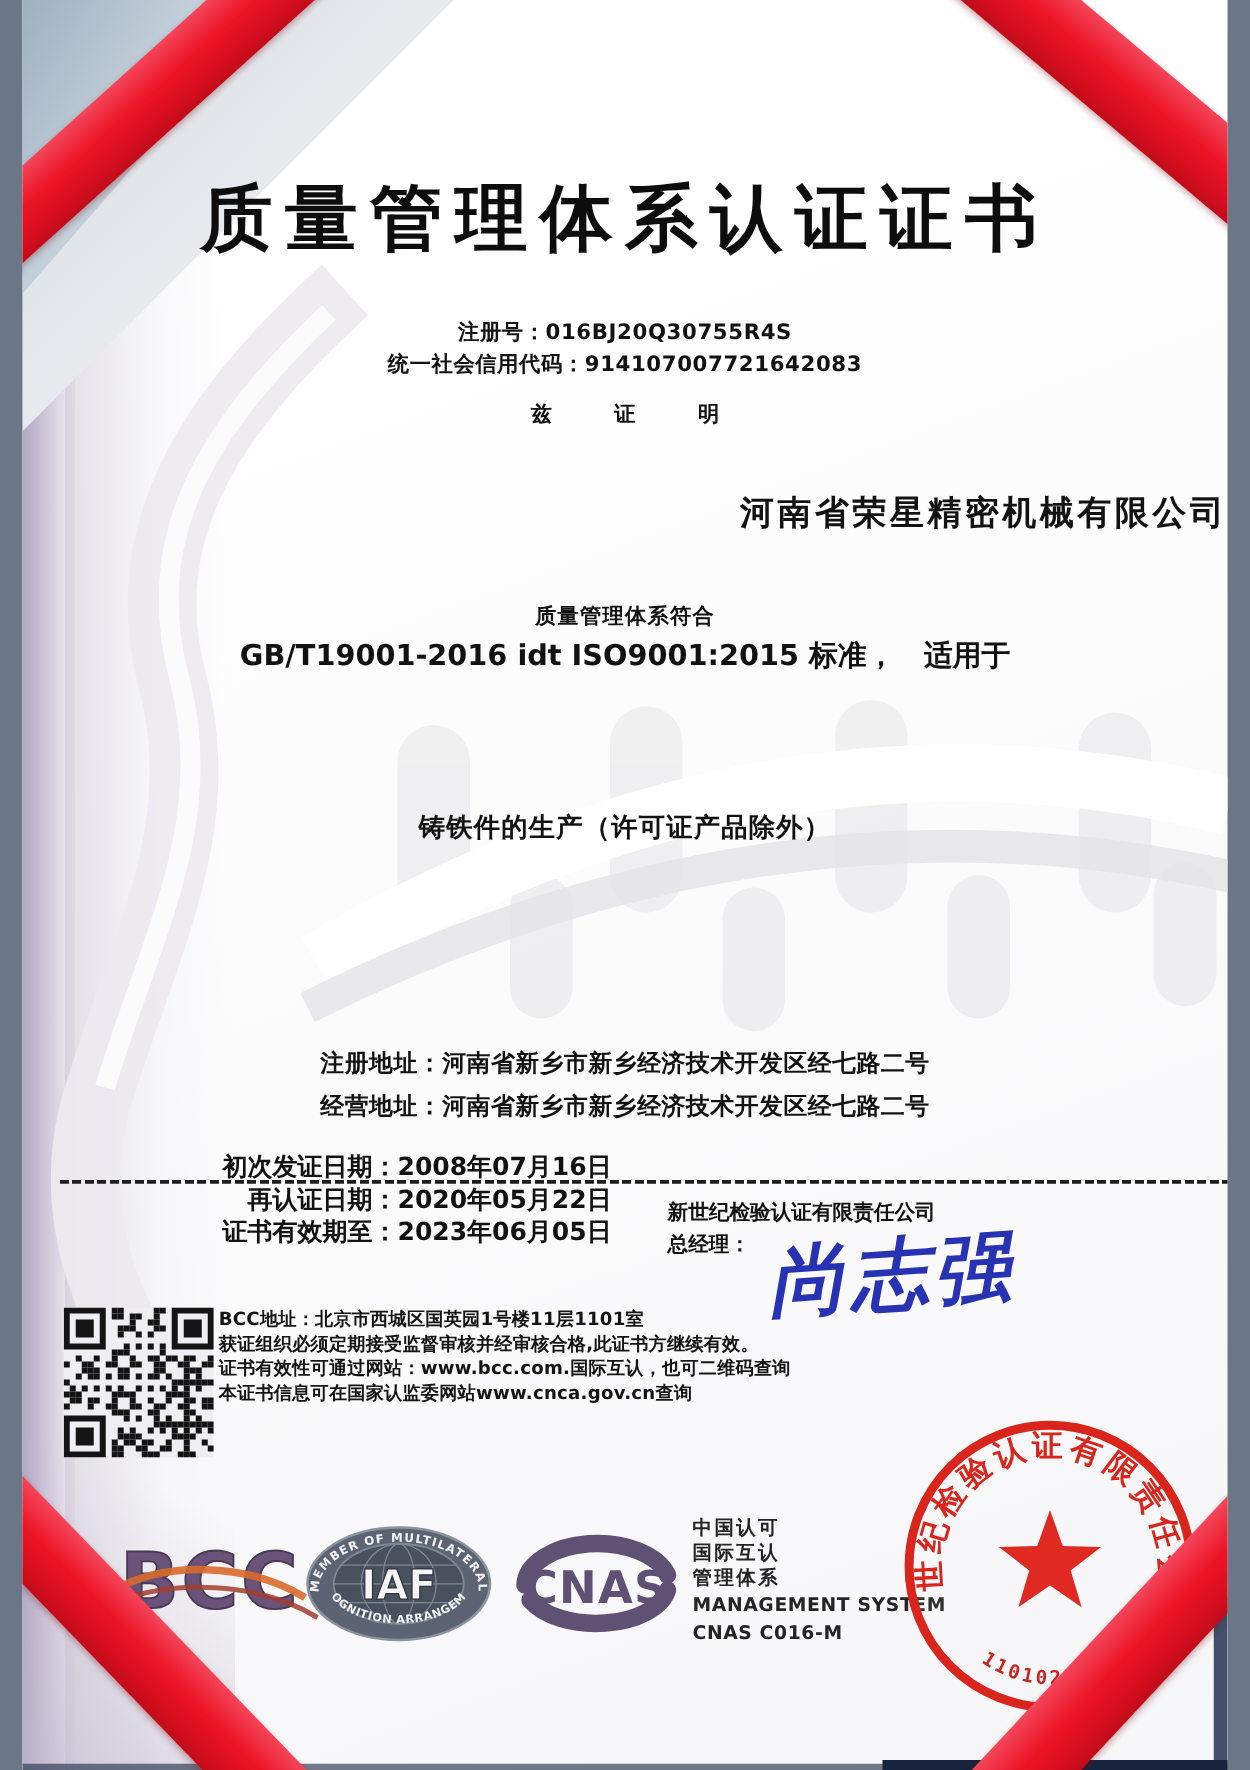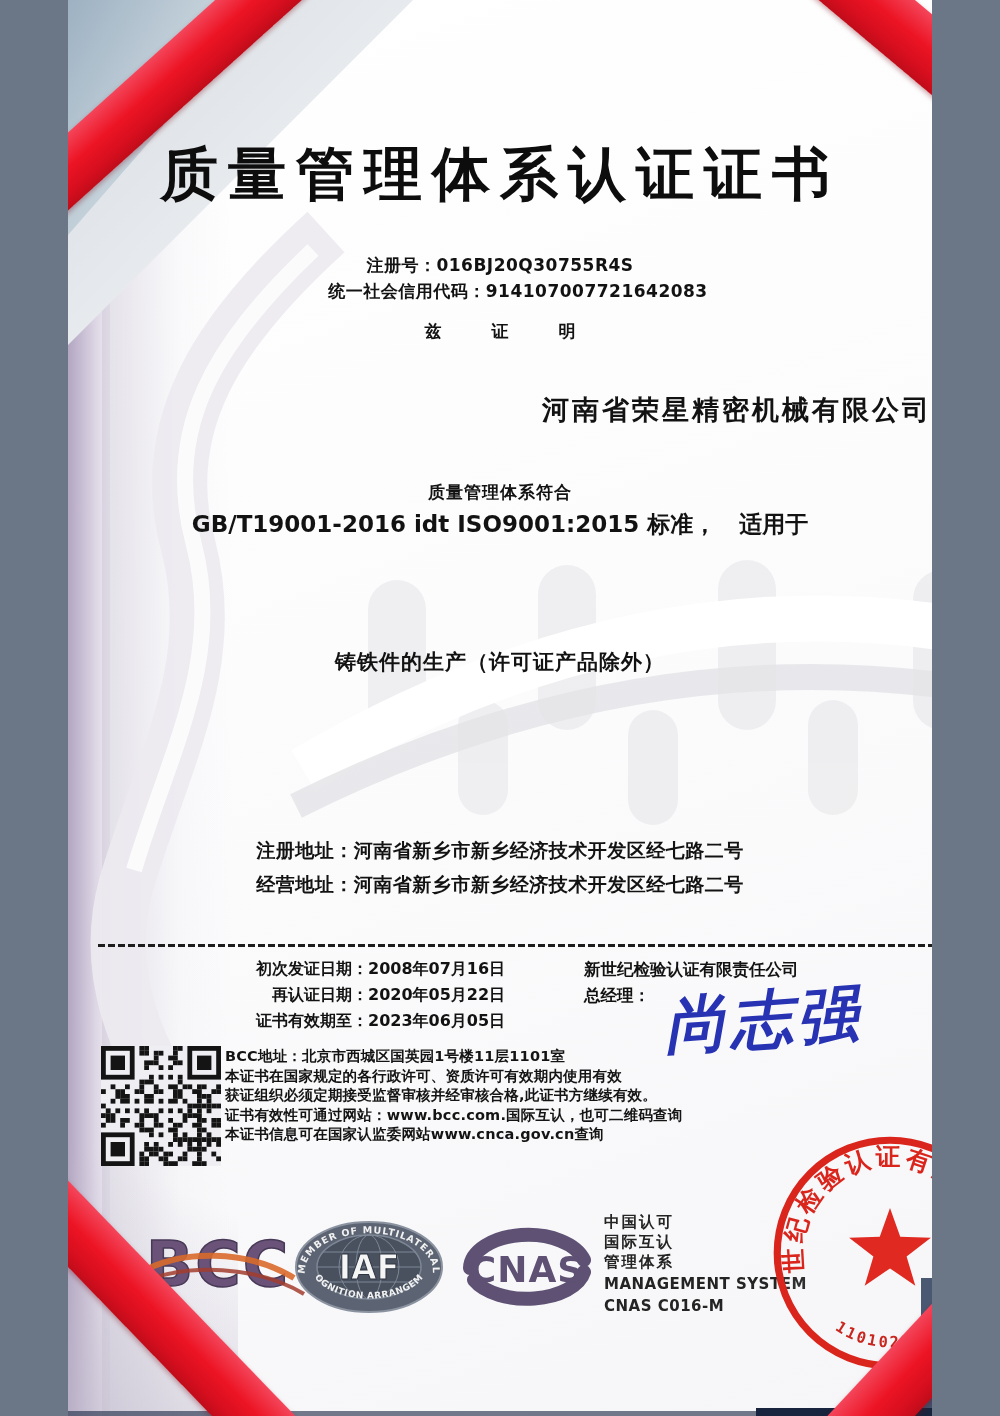--- a/index.html
+++ b/index.html
@@ -1,19 +1,19 @@
 <!DOCTYPE html>
 <html><head>
 <meta charset="utf-8">
 <style>
   * { margin:0; padding:0; box-sizing:border-box; }
   html,body { background:#6b7687; }
   body { font-family:"DejaVu Sans","Liberation Sans",sans-serif; }
   #stage {
-    position:relative; width:864px; height:1416px; margin:0 auto;
+    position:relative; width:964px; height:1416px; margin:0 auto;
     background:linear-gradient(160deg,#ffffff 0%,#fcfcfd 45%,#f6f6f8 100%);
     overflow:hidden;
   }
   
   .band-left { position:absolute; left:0; top:0; width:42px; height:100%;
     background:linear-gradient(to right,#b2a6c2 0,#c8bed3 14px,#dcd5e4 27px,#efecf3 42px); }
   .col-streak { position:absolute; left:34px; top:0; width:130px; height:100%;
     background:linear-gradient(to right,rgba(205,200,214,.55),rgba(236,234,240,.25) 60%,rgba(255,255,255,0)); }
   .wedge-bl { position:absolute; left:0; bottom:0; width:170px; height:320px;
     background:linear-gradient(25deg,rgba(190,183,202,.55),rgba(255,255,255,0) 70%); }
@@ -34,31 +34,31 @@
   .ribbon-tr { left:710px; top:54px;  width:380px; height:62px; transform:rotate(40deg); }
   .ribbon-bl { left:-78px; top:1289px; width:340px; height:60px; transform:rotate(46deg); }
   .ribbon-br { left:712px; top:1278px; width:380px; height:64px; transform:rotate(-47deg); }
   .ribbon-fold { position:absolute; left:753px; top:0; width:92px; height:64px; z-index:29;
     clip-path:polygon(2px 0,90px 0,86px 62px); background:linear-gradient(100deg,#e41222,#b80d1b); }
   
   .center { position:absolute; left:0; width:100%; text-align:center; color:#121212; }
   .cert-title { top:136px; font-family:"DejaVu Serif","Liberation Serif",serif;
     font-size:58px; font-weight:900; letter-spacing:10px; color:#0d0d0d; }
   .reg-line   { top:254px; font-size:17px; font-weight:bold; letter-spacing:.5px; }
-  .credit-line{ top:280px; font-size:17px; font-weight:bold; letter-spacing:.5px;margin-left:18px; }
+  .credit-line{ top:280px; font-size:17px; font-weight:bold; letter-spacing:.5px; }
   .certify    { top:320px; font-size:17px; font-weight:600; letter-spacing:22px; text-indent:22px; }
   .company    { top:392px; font-size:27px; font-weight:bold; letter-spacing:3px;text-align:right; }
   .conform    { top:481px; font-size:17px; font-weight:bold; letter-spacing:1px; }
   .standard   { top:509px; font-size:23px; font-weight:bold; white-space:pre-wrap; }
   .scope      { top:648px; font-size:21px; font-weight:bold; letter-spacing:1px; }
   .addr1      { top:838px; font-size:19px; font-weight:bold; letter-spacing:.5px; }
   .addr2      { top:872px; font-size:19px; font-weight:bold; letter-spacing:.5px; }
   .sep-dashed { position:absolute; left:30px; top:944px; width:938px; height:3px;
     background:repeating-linear-gradient(to right,#1d1d1d 0 7px,rgba(0,0,0,0) 7px 10px); }
-  .dates { position:absolute; left:148px; top:956px; font-size:16px; font-weight:bold; color:#121212; }
+  .dates { position:absolute; left:148px; top:920px; font-size:20px; font-weight:bold; color:#121212; }
   .date-row { display:flex; line-height:26px; }
   .date-row .dlabel { width:152px; text-align:right; display:inline-block; }
   .issuer { position:absolute; left:516px; top:957px; font-size:16.5px; font-weight:bold; color:#121212; line-height:26px; }
   .signature { position:absolute; left:596px; top:978px; font-size:62px; color:#2733b3;
     font-style:italic; font-weight:600; letter-spacing:4px; transform:rotate(-4deg); z-index:5; }
   .fineprint { position:absolute; left:157px; top:1047px; width:480px;
     font-size:14.5px; font-weight:bold; color:#141414; line-height:19.5px; letter-spacing:.2px; }
   .qr { position:absolute; left:33px; top:1046px; width:120px; height:120px; background:#efeef3; }
   
   .bcc-logo  { position:absolute; left:68px;  top:1222px; width:170px; height:88px; z-index:10; }
@@ -135,21 +135,20 @@
   </div>
 
   <div class="issuer">
     <div>新世纪检验认证有限责任公司</div>
     <div>总经理：</div>
   </div>
   <div class="signature">尚志强</div>
 
   <div class="fineprint">
     <div>BCC地址：北京市西城区国英园1号楼11层1101室</div>
-    <div>本证书在国家规定的各行政许可、资质许可有效期内使用有效</div>
     <div>获证组织必须定期接受监督审核并经审核合格,此证书方继续有效。</div>
     <div>证书有效性可通过网站：www.bcc.com.国际互认，也可二维码查询</div>
     <div>本证书信息可在国家认监委网站www.cnca.gov.cn查询</div>
   </div>
 
   <div class="qr">
     <svg width="120" height="120" viewBox="0 0 115 115">
         <g fill="#141414">
           <rect x="36.8" y="0" width="4.6" height="4.6"></rect>
           <rect x="41.4" y="0" width="4.6" height="4.6"></rect>

